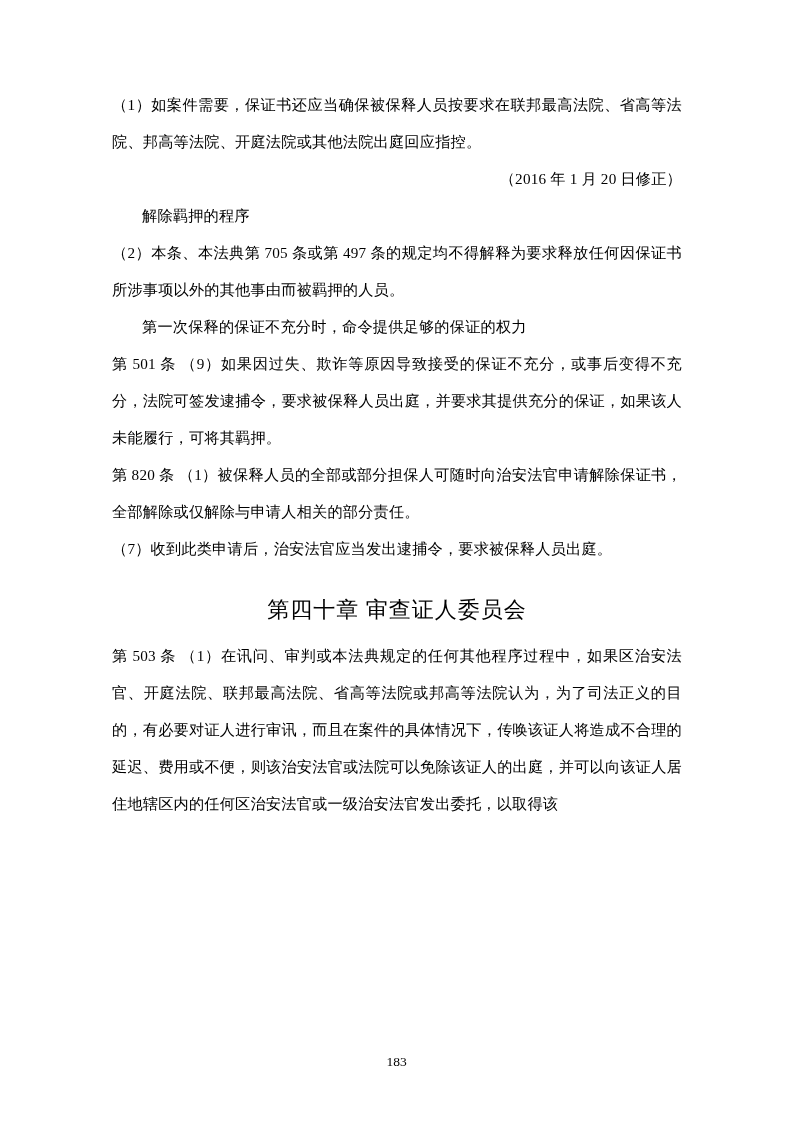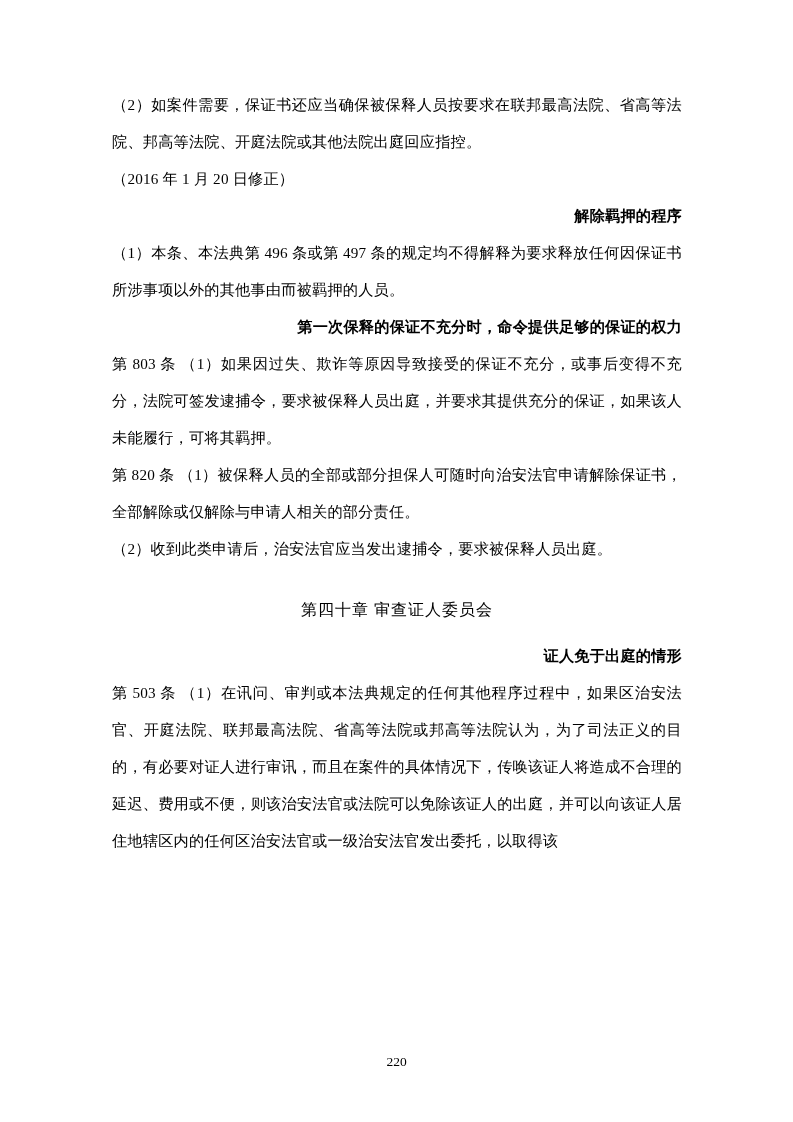--- a/index.html
+++ b/index.html
@@ -32,57 +32,56 @@
     font-size: 15.2px;
     line-height: 37px;
     text-align: justify;
     text-justify: inter-ideograph;
     letter-spacing: 0.2px;
   }
   p.indent {
     text-indent: 0;
   }
   p.heading {
-    font-weight: bold;
+    font-weight: normal;
     text-indent: 30px;
-    text-align: right;
+    text-align: left;
   }
   p.chapter {
     text-align: center;
-    font-size: 16px;
+    font-size: 22px;
     line-height: 50px;
     margin-top: 18px;
     margin-bottom: 2px;
     letter-spacing: 1px;
     font-family: Liberation Serif, serif;
   }
   p.amend {
-    text-align: left;
+    text-align: right;
   }
   .page-number {
     position: absolute;
     left: 0;
     right: 0;
     bottom: 52px;
     text-align: center;
     font-size: 13.5px;
     font-family: "Liberation Serif", "DejaVu Serif", serif;
   }
 </style>
 </head>
 <body>
 
 <div class="page">
   <div class="doc-body">
-    <p class="indent">（2）如案件需要，保证书还应当确保被保释人员按要求在联邦最高法院、省高等法院、邦高等法院、开庭法院或其他法院出庭回应指控。</p>
+    <p class="indent">（1）如案件需要，保证书还应当确保被保释人员按要求在联邦最高法院、省高等法院、邦高等法院、开庭法院或其他法院出庭回应指控。</p>
     <p class="amend">（2016 年 1 月 20 日修正）</p>
     <p class="heading">解除羁押的程序</p>
-    <p class="indent">（1）本条、本法典第 496 条或第 497 条的规定均不得解释为要求释放任何因保证书所涉事项以外的其他事由而被羁押的人员。</p>
+    <p class="indent">（2）本条、本法典第 705 条或第 497 条的规定均不得解释为要求释放任何因保证书所涉事项以外的其他事由而被羁押的人员。</p>
     <p class="heading">第一次保释的保证不充分时，命令提供足够的保证的权力</p>
-    <p class="indent">第 803 条 （1）如果因过失、欺诈等原因导致接受的保证不充分，或事后变得不充分，法院可签发逮捕令，要求被保释人员出庭，并要求其提供充分的保证，如果该人未能履行，可将其羁押。</p>
+    <p class="indent">第 501 条 （9）如果因过失、欺诈等原因导致接受的保证不充分，或事后变得不充分，法院可签发逮捕令，要求被保释人员出庭，并要求其提供充分的保证，如果该人未能履行，可将其羁押。</p>
     <p class="indent">第 820 条 （1）被保释人员的全部或部分担保人可随时向治安法官申请解除保证书，全部解除或仅解除与申请人相关的部分责任。</p>
-    <p class="indent">（2）收到此类申请后，治安法官应当发出逮捕令，要求被保释人员出庭。</p>
+    <p class="indent">（7）收到此类申请后，治安法官应当发出逮捕令，要求被保释人员出庭。</p>
     <p class="chapter">第四十章 审查证人委员会</p>
-    <p class="heading">证人免于出庭的情形</p>
     <p class="indent">第 503 条 （1）在讯问、审判或本法典规定的任何其他程序过程中，如果区治安法官、开庭法院、联邦最高法院、省高等法院或邦高等法院认为，为了司法正义的目的，有必要对证人进行审讯，而且在案件的具体情况下，传唤该证人将造成不合理的延迟、费用或不便，则该治安法官或法院可以免除该证人的出庭，并可以向该证人居住地辖区内的任何区治安法官或一级治安法官发出委托，以取得该</p>
   </div>
-  <div class="page-number">220</div>
+  <div class="page-number">183</div>
 </div>
 
 </body></html>

